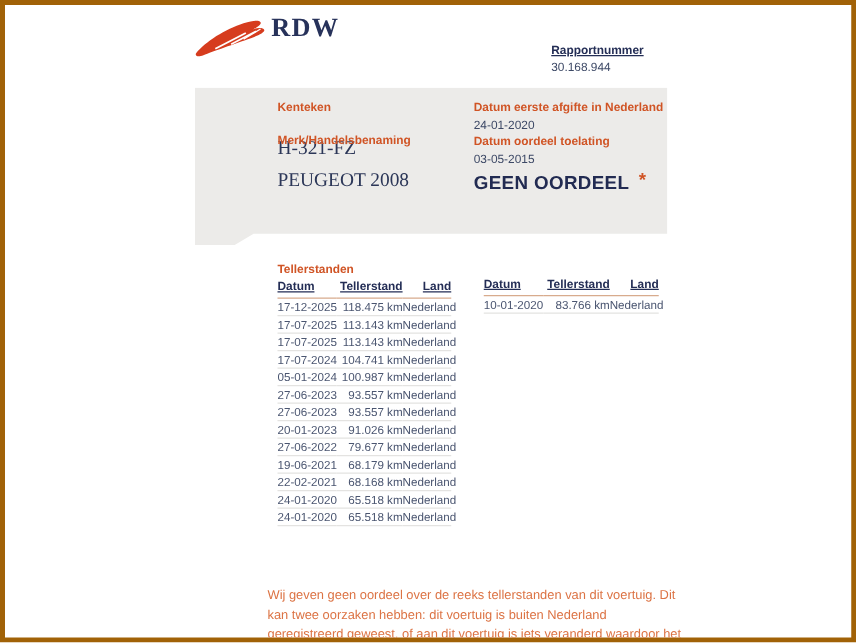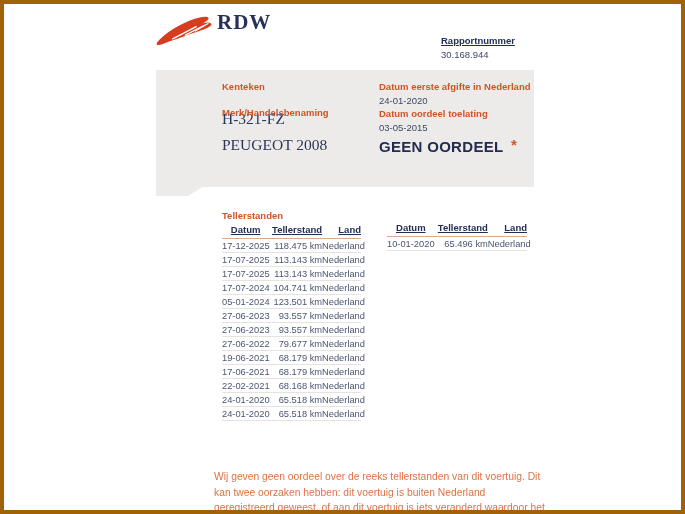--- a/index.html
+++ b/index.html
@@ -66,21 +66,21 @@
   .tbl-wrap { position: absolute; }
   .tbl-left  { left: 218px; top: 206px; width: 139px; }
   .tbl-right { left: 383px; top: 218px; width: 140px; }
   .tbl-title { font-size: 9.5px; font-weight: 700; color: #d05425; margin-bottom: 3px; }
   table { width: 100%; border-collapse: collapse; table-layout: fixed; }
   th {
     font-size: 9.5px; font-weight: 700; color: #232d55;
     text-decoration: underline; text-align: right;
     padding: 0 0 3px 0; border-bottom: 1px solid #d8ab8d; white-space: nowrap;
   }
-  th:first-child { text-align: center; }
+  th:first-child { text-align: left; }
   td {
     font-size: 9.3px; color: #4a5570; text-align: right;
     padding: 1.5px 0 1.5px 0; border-bottom: 1px solid #e4e3e1; white-space: nowrap;
   }
   td:first-child { text-align: left; }
   col.c-datum { width: 34%; } col.c-teller { width: 38%; } col.c-land { width: 28%; }
 
   
   .footnote { position: absolute; left: 210px; top: 461px; width: 334px; }
   .footnote-head {
@@ -167,45 +167,45 @@
             <td>113.143 km</td>
             <td>Nederland</td>
           </tr>
           <tr>
             <td>17-07-2024</td>
             <td>104.741 km</td>
             <td>Nederland</td>
           </tr>
           <tr>
             <td>05-01-2024</td>
-            <td>123.501 km</td>
+            <td>100.987 km</td>
             <td>Nederland</td>
           </tr>
           <tr>
             <td>27-06-2023</td>
             <td>93.557 km</td>
             <td>Nederland</td>
           </tr>
           <tr>
             <td>27-06-2023</td>
             <td>93.557 km</td>
             <td>Nederland</td>
           </tr>
           <tr>
+            <td>20-01-2023</td>
+            <td>91.026 km</td>
+            <td>Nederland</td>
+          </tr>
+          <tr>
             <td>27-06-2022</td>
             <td>79.677 km</td>
             <td>Nederland</td>
           </tr>
           <tr>
             <td>19-06-2021</td>
-            <td>68.179 km</td>
-            <td>Nederland</td>
-          </tr>
-          <tr>
-            <td>17-06-2021</td>
             <td>68.179 km</td>
             <td>Nederland</td>
           </tr>
           <tr>
             <td>22-02-2021</td>
             <td>68.168 km</td>
             <td>Nederland</td>
           </tr>
           <tr>
             <td>24-01-2020</td>
@@ -231,21 +231,21 @@
       <thead>
         <tr>
           <th>Datum</th>
           <th>Tellerstand</th>
           <th>Land</th>
         </tr>
       </thead>
       <tbody>
           <tr>
             <td>10-01-2020</td>
-            <td>65.496 km</td>
+            <td>83.766 km</td>
             <td>Nederland</td>
           </tr>
         </tbody>
     </table>
   </div>
 
   <div class="footnote">
     <div class="footnote-body">Wij geven geen oordeel over de reeks tellerstanden van dit voertuig. Dit kan twee oorzaken hebben: dit voertuig is buiten Nederland geregistreerd geweest, of aan dit voertuig is iets veranderd waardoor het een ander kenteken heeft gekregen.</div>
   </div>
 

